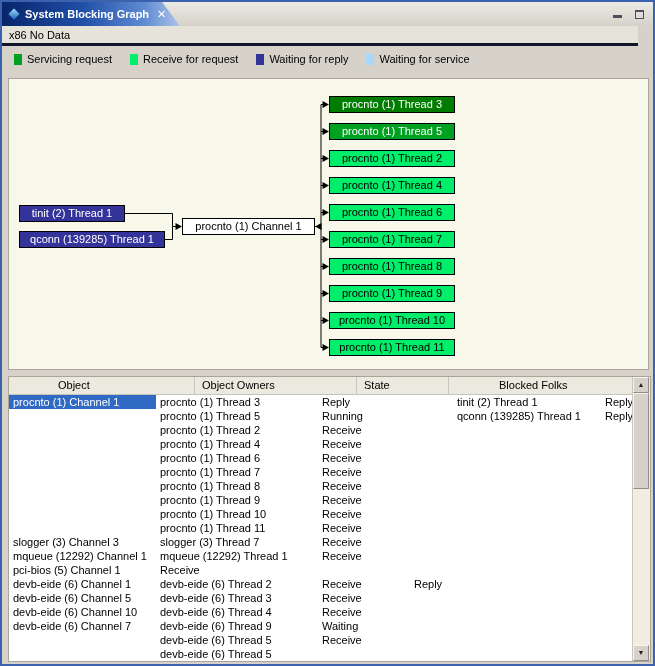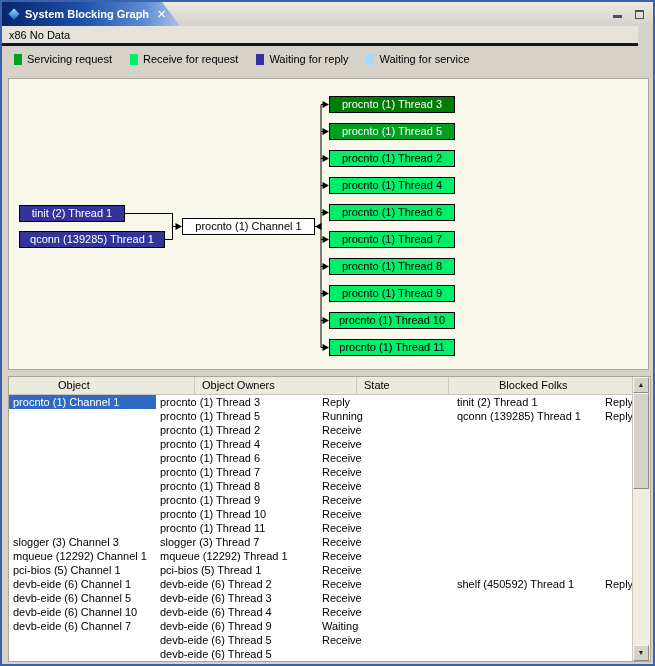--- a/index.html
+++ b/index.html
@@ -240,30 +240,28 @@
           </div>
           <div class="trow">
             <div class="tcell col0">mqueue (12292) Channel 1</div>
             <div class="tcell col1">mqueue (12292) Thread 1</div>
             <div class="tcell col2">Receive</div>
             <div class="tcell col3"></div>
             <div class="tcell col4"></div>
           </div>
           <div class="trow">
             <div class="tcell col0">pci-bios (5) Channel 1</div>
-            <div class="tcell col1">pci-bios (5) Thread 1</div>
             <div class="tcell col2">Receive</div>
             <div class="tcell col3"></div>
             <div class="tcell col4"></div>
           </div>
           <div class="trow">
             <div class="tcell col0">devb-eide (6) Channel 1</div>
             <div class="tcell col1">devb-eide (6) Thread 2</div>
             <div class="tcell col2">Receive</div>
-            <div class="tcell col3">shelf (450592) Thread 1</div>
             <div class="tcell col4">Reply</div>
           </div>
           <div class="trow">
             <div class="tcell col0">devb-eide (6) Channel 5</div>
             <div class="tcell col1">devb-eide (6) Thread 3</div>
             <div class="tcell col2">Receive</div>
             <div class="tcell col3"></div>
             <div class="tcell col4"></div>
           </div>
           <div class="trow">

